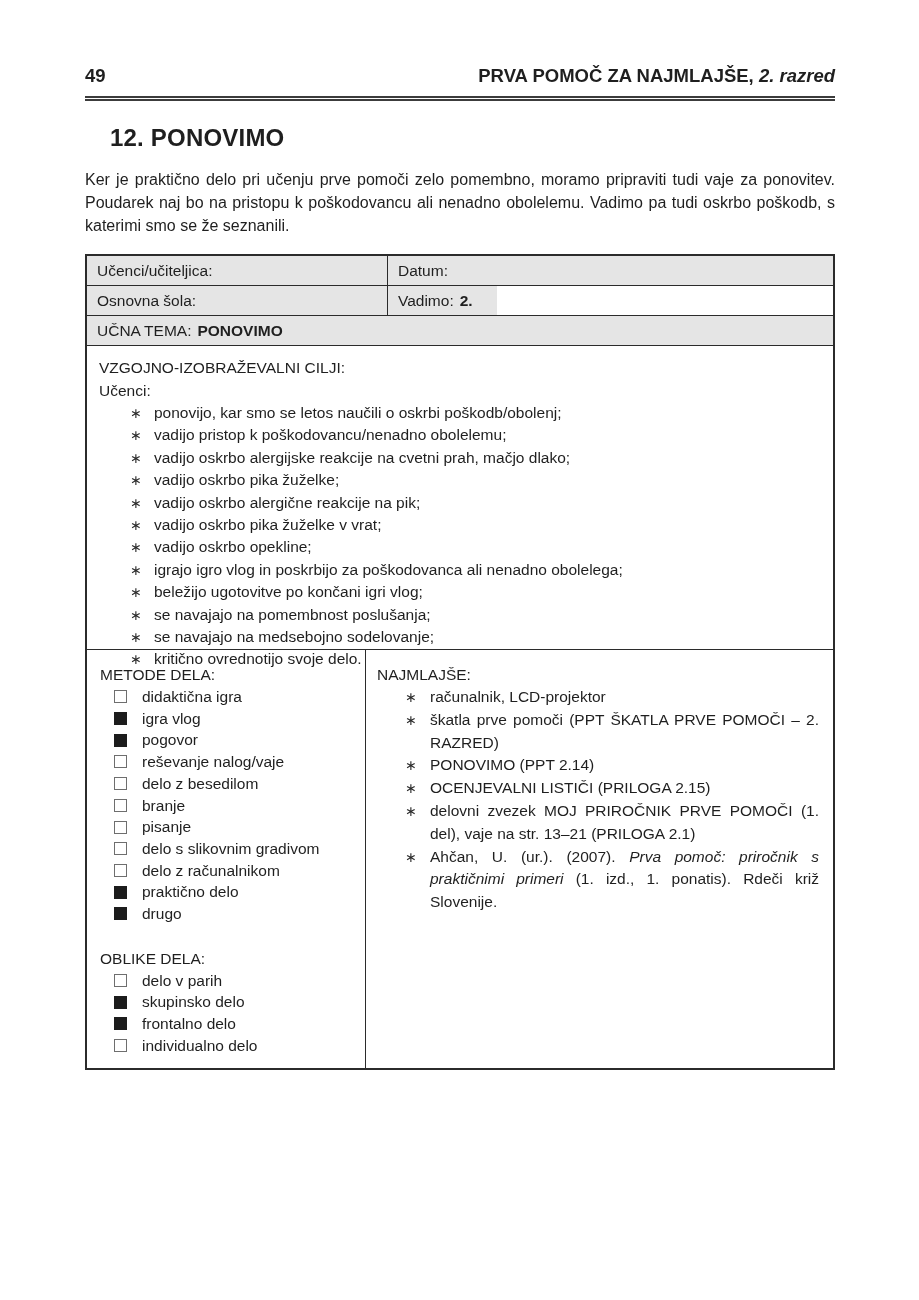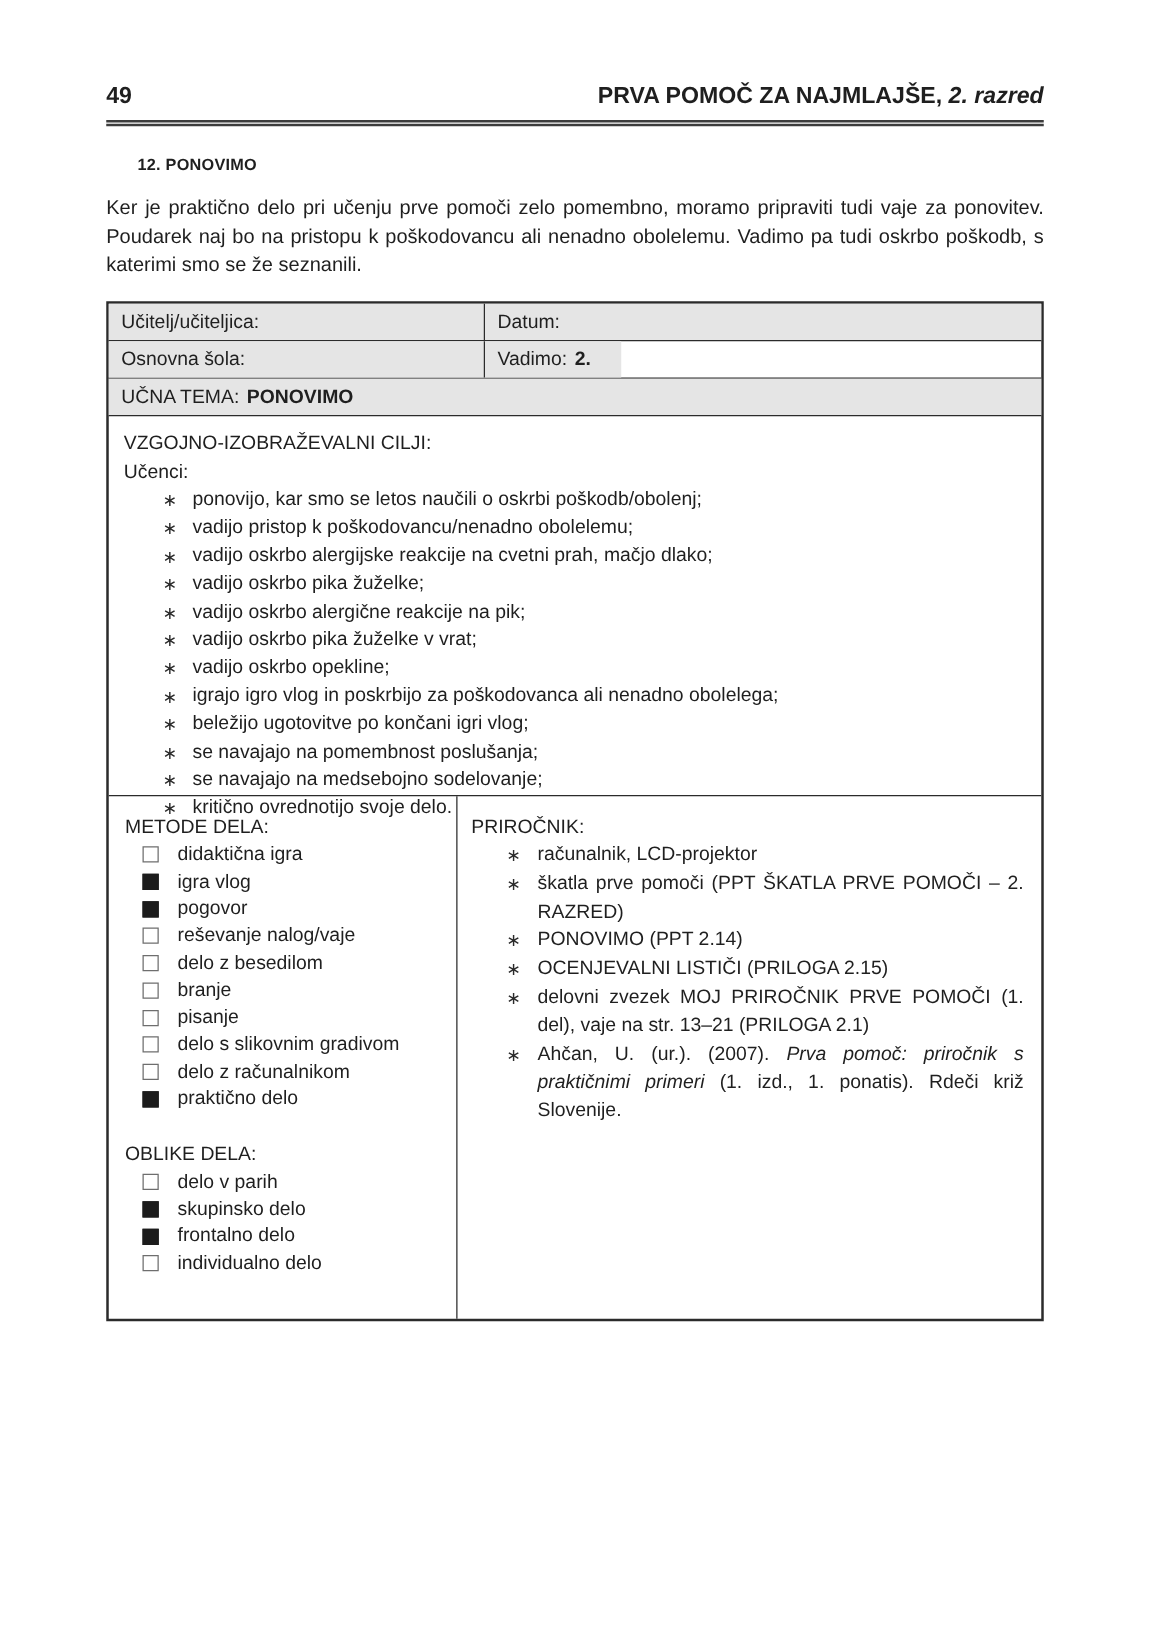--- a/index.html
+++ b/index.html
@@ -12,21 +12,21 @@
   }
   .sheet { position:relative; width:919px; height:1300px; padding:64px 84px 0 85px; overflow:hidden; }
 
   
   .pg-header { display:flex; justify-content:space-between; align-items:flex-end;
                font-weight:bold; font-size:18.5px; line-height:24px; }
   .pg-header .it { font-style:italic; }
   .rule { margin-top:8px; height:5px;
           border-top:2px solid #3c3c3c; border-bottom:2px solid #3c3c3c; }
 
-  .title { margin:23px 0 0 25px; font-size:13px; font-weight:bold; letter-spacing:.2px; }
+  .title { margin:23px 0 0 25px; font-size:24px; font-weight:bold; letter-spacing:.2px; }
 
   .intro { margin-top:16px; font-size:16px; line-height:23px; text-align:justify; }
 
   
   .lesson-table { margin-top:17px; border:2px solid #2b2b2b; font-size:15.5px; }
   .tr { display:grid; border-bottom:1.5px solid #2b2b2b; }
   .tr:last-child { border-bottom:none; }
   .cell { padding:3px 10px; display:flex; align-items:center; white-space:nowrap; }
   .cell + .cell { border-left:1.5px solid #2b2b2b; }
   .gray { background:#e5e5e5; }
@@ -73,21 +73,21 @@
   </div>
   <div class="rule"></div>
 
   <div class="title">12. PONOVIMO</div>
 
   <p class="intro">Ker je praktično delo pri učenju prve pomoči zelo pomembno, moramo pripraviti tudi vaje za ponovitev. Poudarek naj bo na pristopu k poškodovancu ali nenadno obolelemu. Vadimo pa tudi oskrbo poškodb, s katerimi smo se že seznanili.</p>
 
   <div class="lesson-table">
 
     <div class="tr r1">
-      <div class="cell gray">Učitelj/učiteljica:</div>
+      <div class="cell gray">Učenci/učiteljica:</div>
       <div class="cell gray">Datum:</div>
     </div>
 
     <div class="tr r2">
       <div class="cell gray">Osnovna šola:</div>
       <div class="cell gray">
           <span>Vadimo:</span>
           <span class="b">2.</span>
         </div>
     </div>
@@ -191,20 +191,24 @@
               <span class="cb-label">delo s slikovnim gradivom</span>
             </li>
             <li class="check-li">
               <span class="cb"></span>
               <span class="cb-label">delo z računalnikom</span>
             </li>
             <li class="check-li">
               <span class="cb checked"></span>
               <span class="cb-label">praktično delo</span>
             </li>
+            <li class="check-li">
+              <span class="cb checked"></span>
+              <span class="cb-label">drugo</span>
+            </li>
           </ul>
         <div class="sec-title mt">OBLIKE DELA:</div>
         <ul class="checklist">
             <li class="check-li">
               <span class="cb"></span>
               <span class="cb-label">delo v parih</span>
             </li>
             <li class="check-li">
               <span class="cb checked"></span>
               <span class="cb-label">skupinsko delo</span>
@@ -213,21 +217,21 @@
               <span class="cb checked"></span>
               <span class="cb-label">frontalno delo</span>
             </li>
             <li class="check-li">
               <span class="cb"></span>
               <span class="cb-label">individualno delo</span>
             </li>
           </ul>
       </div>
       <div class="col-right">
-        <div class="sec-title">PRIROČNIK:</div>
+        <div class="sec-title">NAJMLAJŠE:</div>
         <ul>
             <li class="mat-li">
               <span class="bullet">∗</span>
               <span class="item-text">računalnik, LCD-projektor</span>
             </li>
             <li class="mat-li">
               <span class="bullet">∗</span>
               <span class="item-text">škatla prve pomoči (PPT ŠKATLA PRVE POMOČI – 2. RAZRED)</span>
             </li>
             <li class="mat-li">

